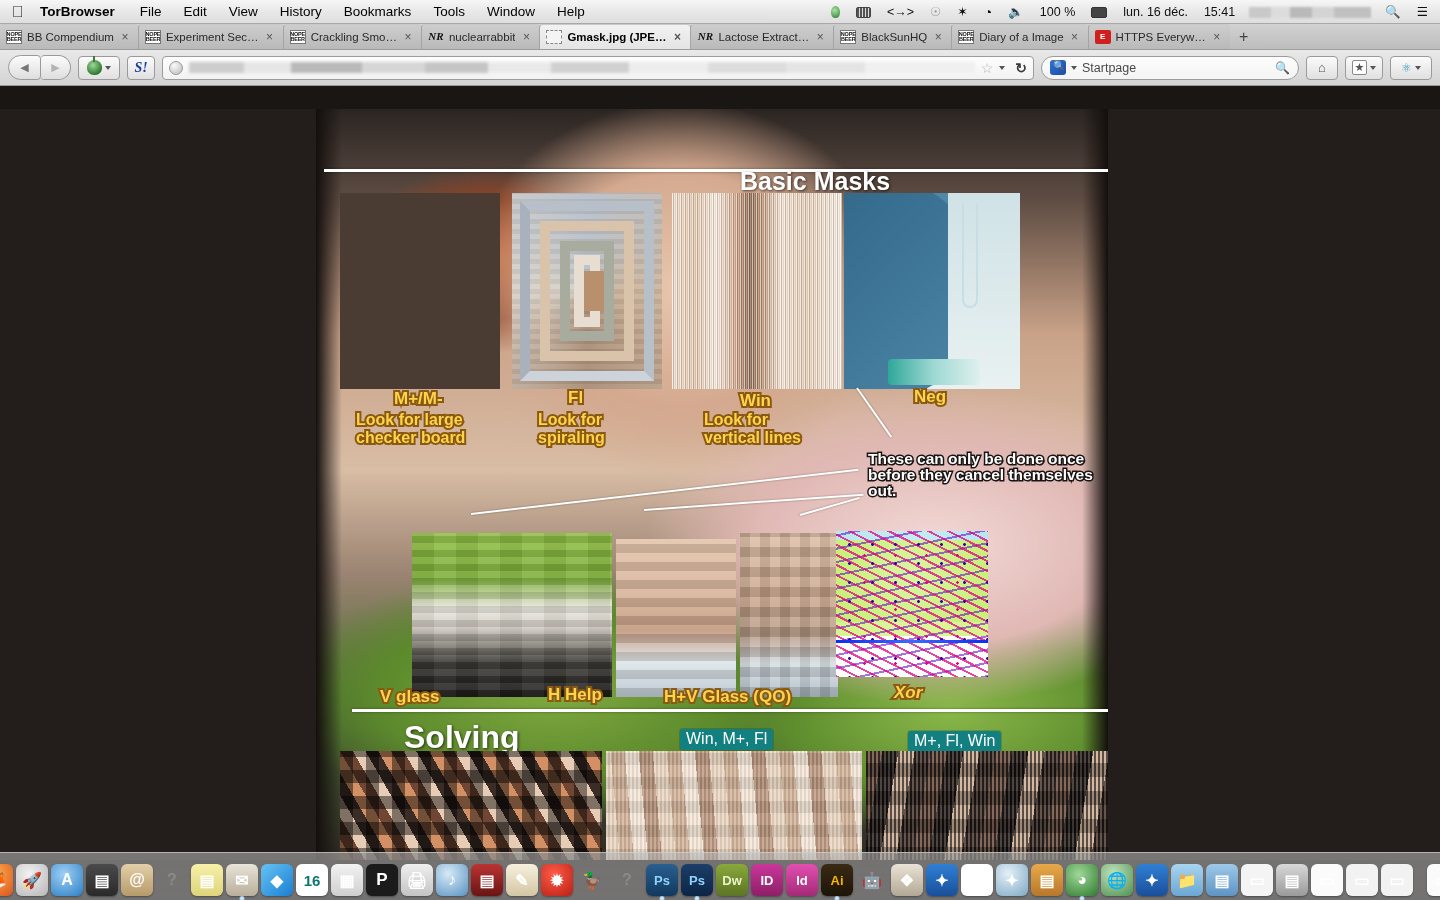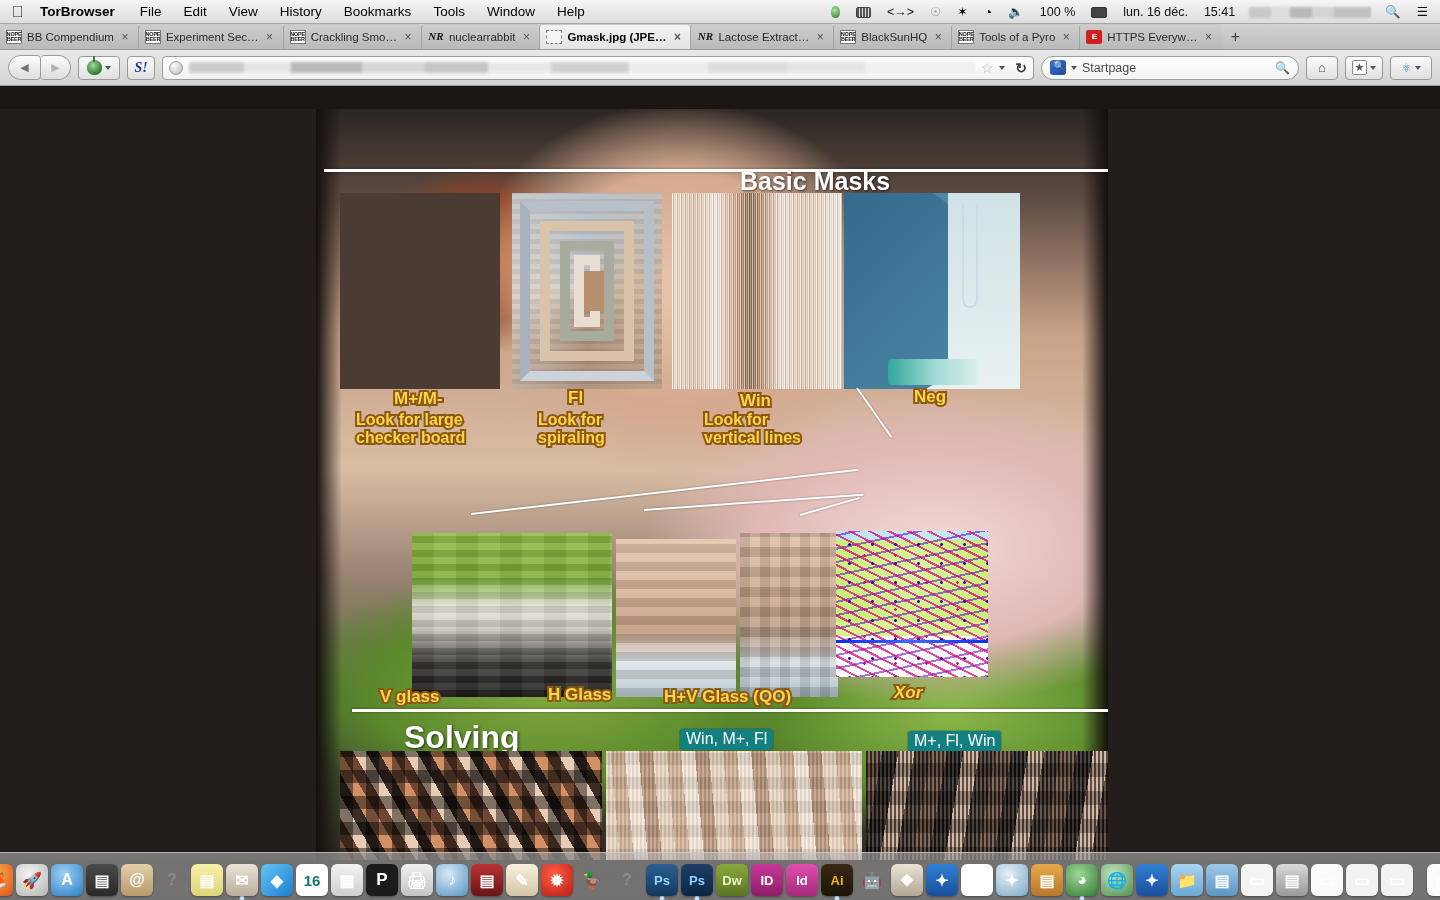--- a/index.html
+++ b/index.html
@@ -377,21 +377,21 @@
         <span class="tab-label">Lactose Extract…</span>
         <span class="tab-close">×</span>
       </div>
       <div class="tab">
         <span class="fav fav-nope">NOPE<br>BEER</span>
         <span class="tab-label" style="text-align:center;">BlackSunHQ</span>
         <span class="tab-close">×</span>
       </div>
       <div class="tab">
         <span class="fav fav-nope">NOPE<br>BEER</span>
-        <span class="tab-label">Tools of a Pyro</span>
+        <span class="tab-label">Diary of a Image</span>
         <span class="tab-close">×</span>
       </div>
       <div class="tab">
         <span class="fav fav-https">E</span>
         <span class="tab-label">HTTPS Everyw…</span>
         <span class="tab-close">×</span>
       </div>
       <div id="newtab">+</div>
     </div>
 
@@ -473,35 +473,38 @@
 spiraling</div>
 
       <div class="ylabel head" style="left:424px;top:282px;">Win</div>
       <div class="ylabel body" style="left:388px;top:302px;white-space:pre-line;">Look for
 vertical lines</div>
 
       <div class="ylabel head" style="left:598px;top:278px;">Neg</div>
 
       <div class="leader" style="left:541px;top:278px;width:60px;transform:rotate(55deg);"></div>
 
+      <div class="wlabel" style="left:552px;top:342px;width:248px;">These can only be done once
+before they cancel themselves
+out.</div>
 
       <div class="leader" style="left:155px;top:404px;width:390px;transform:rotate(-6.5deg);"></div>
       <div class="leader" style="left:328px;top:400px;width:220px;transform:rotate(-4deg);"></div>
       <div class="leader" style="left:484px;top:405px;width:62px;transform:rotate(-16deg);"></div>
 
       <div class="tile tile-hglass" style="left:96px;top:424px;width:200px;height:164px;"></div>
       <div class="tile tile-hglass2" style="left:300px;top:430px;width:120px;height:158px;"></div>
       <div class="tile tile-hvglass" style="left:424px;top:424px;width:98px;height:164px;"></div>
       <div class="tile tile-xor" style="left:520px;top:422px;width:152px;height:146px;">
         <div class="xor-dots"></div>
         <div class="xor-blueline"></div>
       </div>
 
       <div class="ylabel head" style="left:64px;top:578px;">V glass</div>
-      <div class="ylabel head" style="left:232px;top:576px;">H Glass</div>
+      <div class="ylabel head" style="left:232px;top:576px;">H Help</div>
       <div class="ylabel head" style="left:348px;top:578px;">H+V Glass (QO)</div>
       <div class="ylabel head" style="left:578px;top:574px;font-style:italic;">Xor</div>
 
       <div class="rule" style="left:36px;top:600px;width:756px;"></div>
       <div class="section-label" style="left:88px;top:610px;font-size:32px;">Solving</div>
       <div class="tlabel" style="left:364px;top:620px;">Win, M+, Fl</div>
       <div class="tlabel" style="left:592px;top:622px;">M+, Fl, Win</div>
 
       <div class="tile tile-solve1" style="left:24px;top:642px;width:262px;height:110px;"></div>
       <div class="tile tile-solve2" style="left:290px;top:642px;width:256px;height:110px;"></div>

